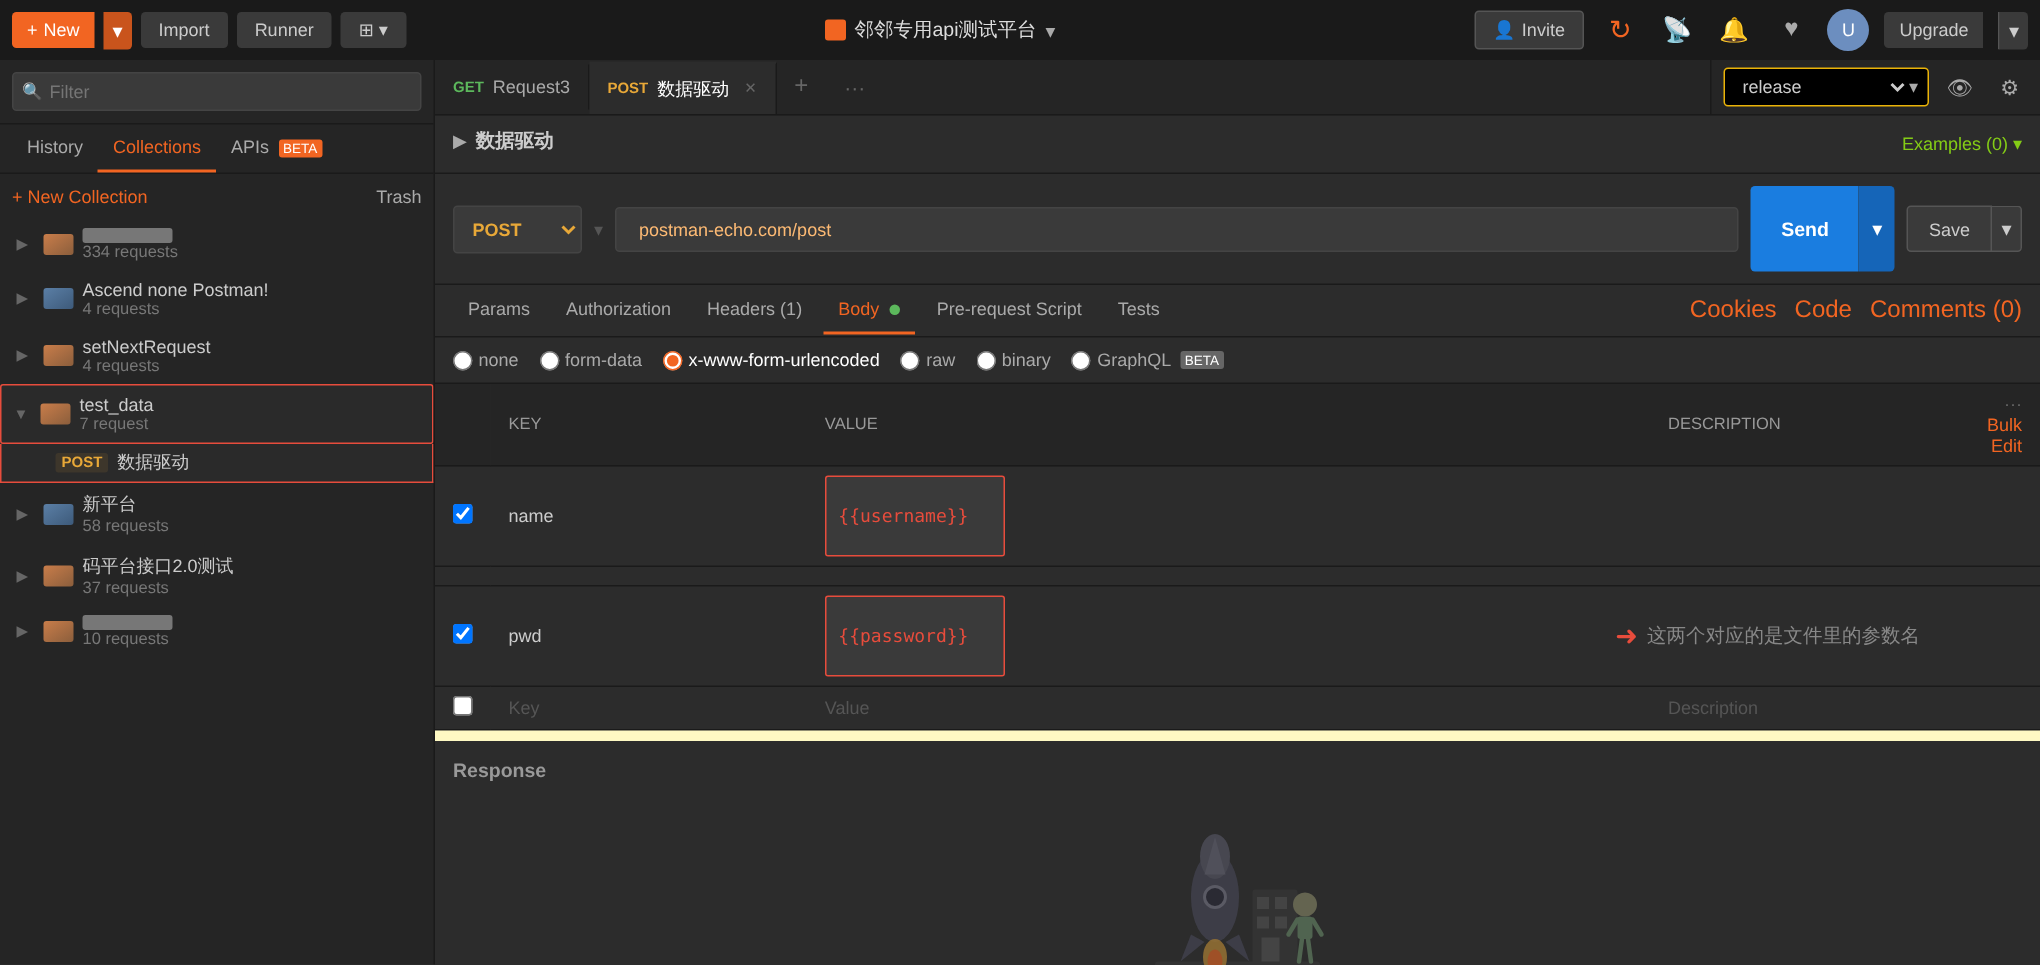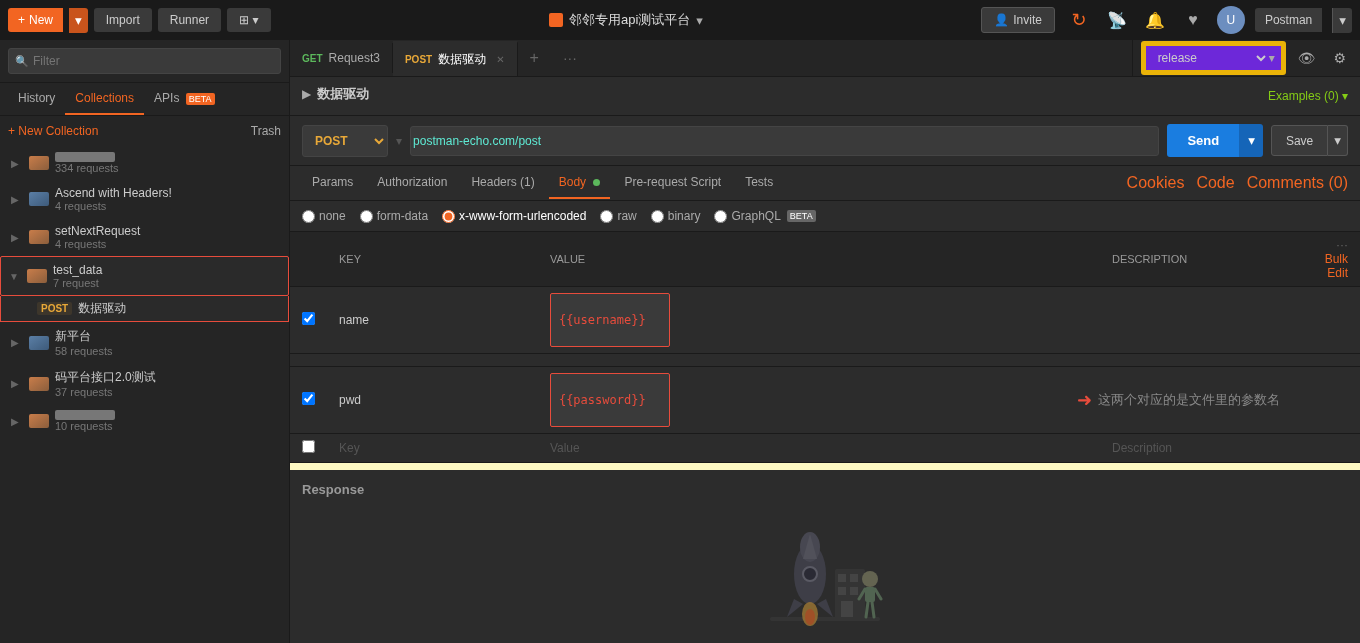--- a/index.html
+++ b/index.html
@@ -59,37 +59,37 @@
     .tab-item.active { background: #2c2c2c; color: #fff; border-top: 2px solid transparent; }
     .tab-method { font-size: 10px; font-weight: bold; }
     .tab-method-get { color: #5cb85c; }
     .tab-method-post { color: #e8a838; }
     .tab-close { color: #666; font-size: 10px; cursor: pointer; margin-left: 4px; }
     .tab-add { padding: 8px 12px; color: #666; cursor: pointer; font-size: 16px; }
     .tab-more { padding: 8px 12px; color: #666; cursor: pointer; font-size: 14px; }
 
     
     .env-bar { display: flex; align-items: center; justify-content: flex-end; padding: 0 8px; background: #252525; border-bottom: 1px solid #1a1a1a; height: 36px; gap: 6px; }
-    .env-select-wrap { display: flex; align-items: center; border: 5px solid #eab308; border-radius: 3px; background: #6d28d9; }
+    .env-select-wrap { display: flex; align-items: center; border: 1px solid #eab308; border-radius: 3px; background: #000000; }
     .env-select { background: transparent; border: none; color: #ccc; padding: 4px 8px; font-size: 12px; outline: none; cursor: pointer; }
     .env-icon-btn { background: none; border: none; color: #aaa; cursor: pointer; font-size: 14px; padding: 4px 6px; }
 
     
     .request-area { padding: 8px 12px; border-bottom: 1px solid #1a1a1a; }
     .request-breadcrumb { display: flex; align-items: center; gap: 6px; color: #aaa; font-size: 12px; margin-bottom: 4px; }
     .breadcrumb-title { color: #ccc; font-size: 13px; font-weight: bold; }
     .examples-link { color: #84cc16; font-size: 12px; cursor: pointer; }
     .examples-row { display: flex; justify-content: space-between; align-items: center; }
 
     
     .url-bar { display: flex; align-items: center; gap: 8px; padding: 8px 12px; border-bottom: 1px solid #1a1a1a; }
     .method-select { background: #3a3a3a; border: 1px solid #444; color: #e8a838; border-radius: 3px; padding: 7px 8px; font-size: 12px; cursor: pointer; font-weight: bold; }
-    .url-input { flex: 1; background: #3a3a3a; border: 1px solid #444; color: #5eead4; border-radius: 3px; padding: 7px 2px; font-size: 12px; }
+    .url-input { flex: 1; background: #3a3a3a; border: 1px solid #444; color: #fdba74; border-radius: 3px; padding: 7px 15px; font-size: 12px; }
     .send-btn-wrap { display: flex; }
-    .send-btn { background: #1a7de0; color: white; border: none; border-radius: 3px 0 0 3px; padding: 9px 20px; font-size: 13px; font-weight: bold; cursor: pointer; }
+    .send-btn { background: #1a7de0; color: white; border: none; border-radius: 3px 0 0 3px; padding: 21px 20px; font-size: 13px; font-weight: bold; cursor: pointer; }
     .send-dropdown { background: #1565b8; color: white; border: none; border-radius: 0 3px 3px 0; padding: 7px 8px; cursor: pointer; border-left: 1px solid #1565b8; }
     .save-btn-wrap { display: flex; }
     .save-btn { background: #3a3a3a; color: #ccc; border: 1px solid #555; border-radius: 3px 0 0 3px; padding: 7px 14px; font-size: 12px; cursor: pointer; }
     .save-dropdown { background: #3a3a3a; color: #ccc; border: 1px solid #555; border-left: none; border-radius: 0 3px 3px 0; padding: 7px 6px; cursor: pointer; }
 
     
     .sub-tabs { display: flex; align-items: center; padding: 0 12px; border-bottom: 1px solid #1a1a1a; gap: 4px; }
     .sub-tab { padding: 8px 10px; color: #aaa; cursor: pointer; font-size: 12px; border-bottom: 2px solid transparent; }
     .sub-tab.active { color: #f26522; border-bottom: 2px solid #f26522; }
     .sub-tab-dot { display: inline-block; width: 7px; height: 7px; border-radius: 50%; background: #5cb85c; margin-left: 4px; vertical-align: middle; }
@@ -153,21 +153,21 @@
   <div class="topbar-right">
     <button class="topbar-invite-btn">
       <span>👤</span>
       <span>Invite</span>
     </button>
     <button class="topbar-icon-btn orange">↻</button>
     <button class="topbar-icon-btn">📡</button>
     <button class="topbar-icon-btn">🔔</button>
     <button class="topbar-icon-btn">♥</button>
     <div class="topbar-avatar">U</div>
-    <button class="upgrade-btn">Postman</button>
+    <button class="upgrade-btn">Upgrade</button>
     <button class="upgrade-dropdown">▾</button>
   </div>
 </div>
 
 <div class="main-layout">
 
   <div class="sidebar">
     <div class="sidebar-search">
       <div class="sidebar-search-wrap">
         <span class="search-icon">🔍</span>
@@ -194,21 +194,21 @@
         <div class="coll-info">
           <div class="coll-name" style="background:#777;height:10px;width:60px;border-radius:2px;"></div>
           <div class="coll-sub">334 requests</div>
         </div>
       </div>
 
       <div class="collection-item">
         <span class="coll-arrow">▶</span>
         <div class="coll-icon-blue"></div>
         <div class="coll-info">
-          <div class="coll-name">Ascend with Headers!</div>
+          <div class="coll-name">Ascend none Postman!</div>
           <div class="coll-sub">4 requests</div>
         </div>
       </div>
 
       <div class="collection-item">
         <span class="coll-arrow">▶</span>
         <div class="coll-icon"></div>
         <div class="coll-info">
           <div class="coll-name">setNextRequest</div>
           <div class="coll-sub">4 requests</div>

